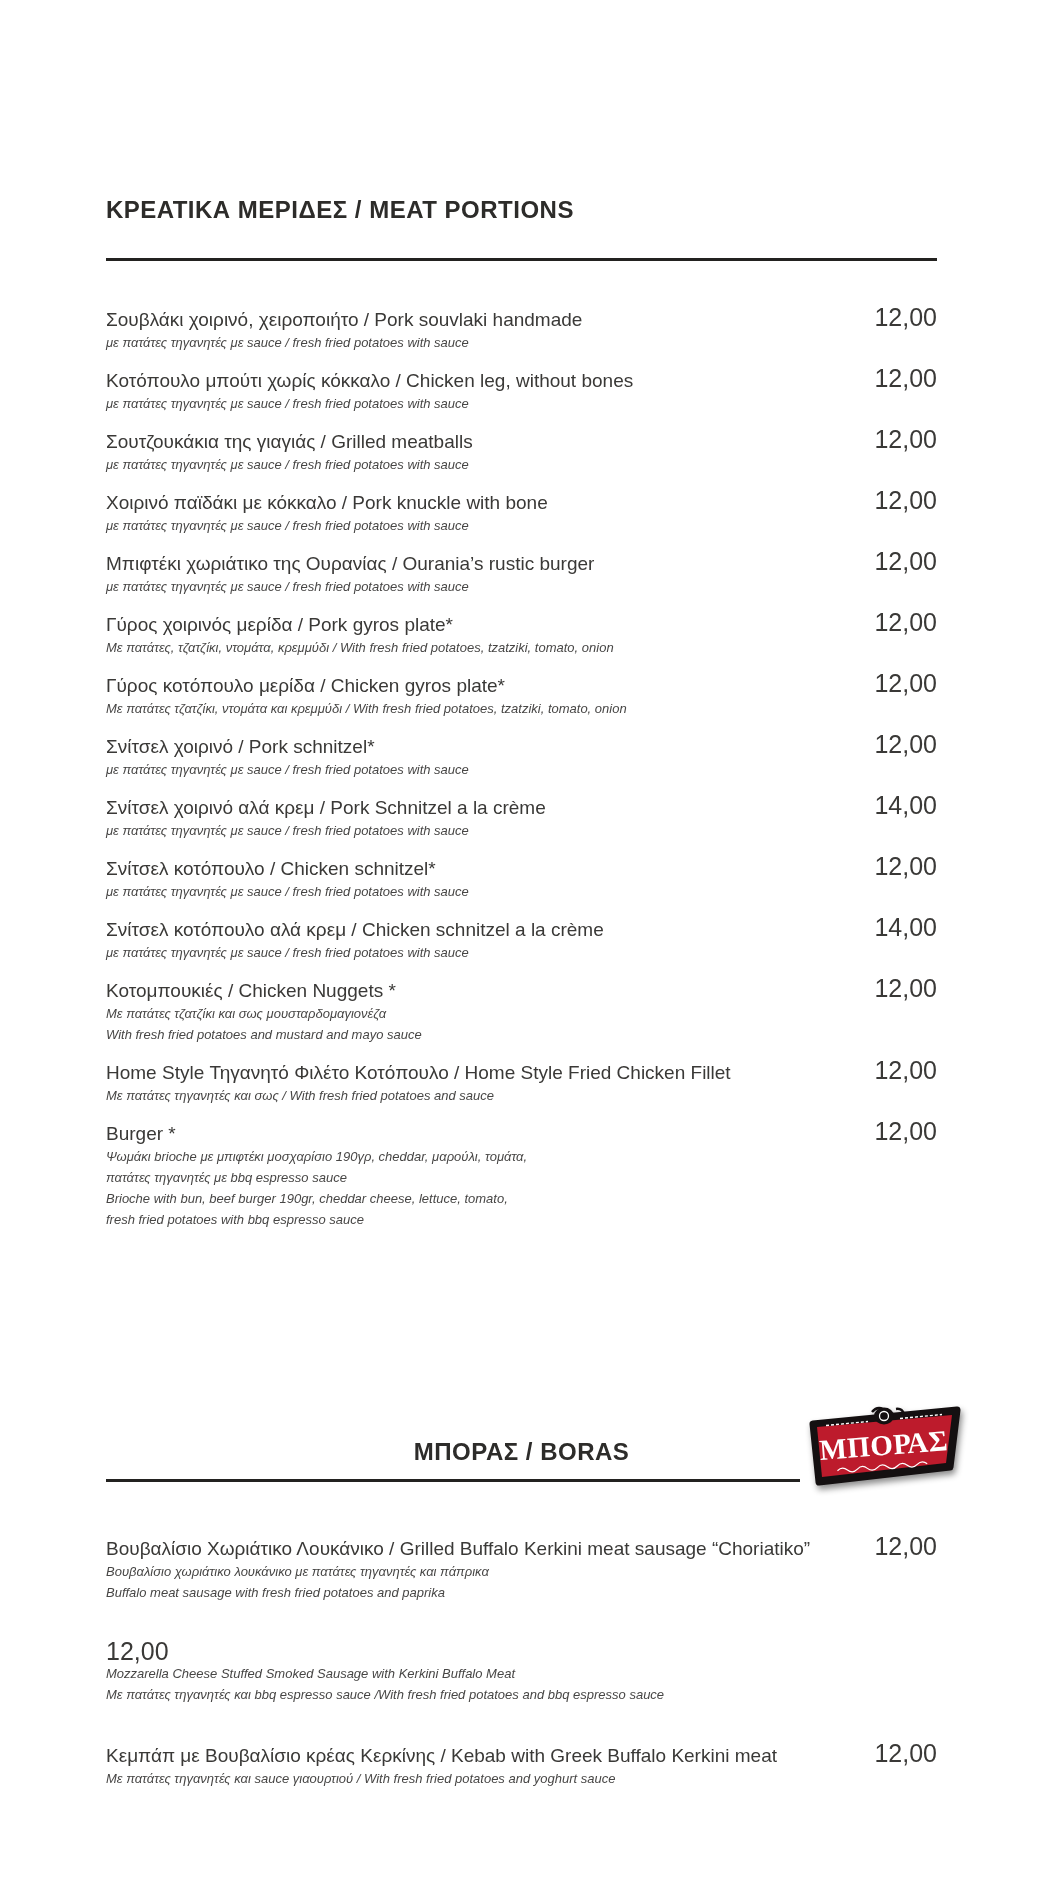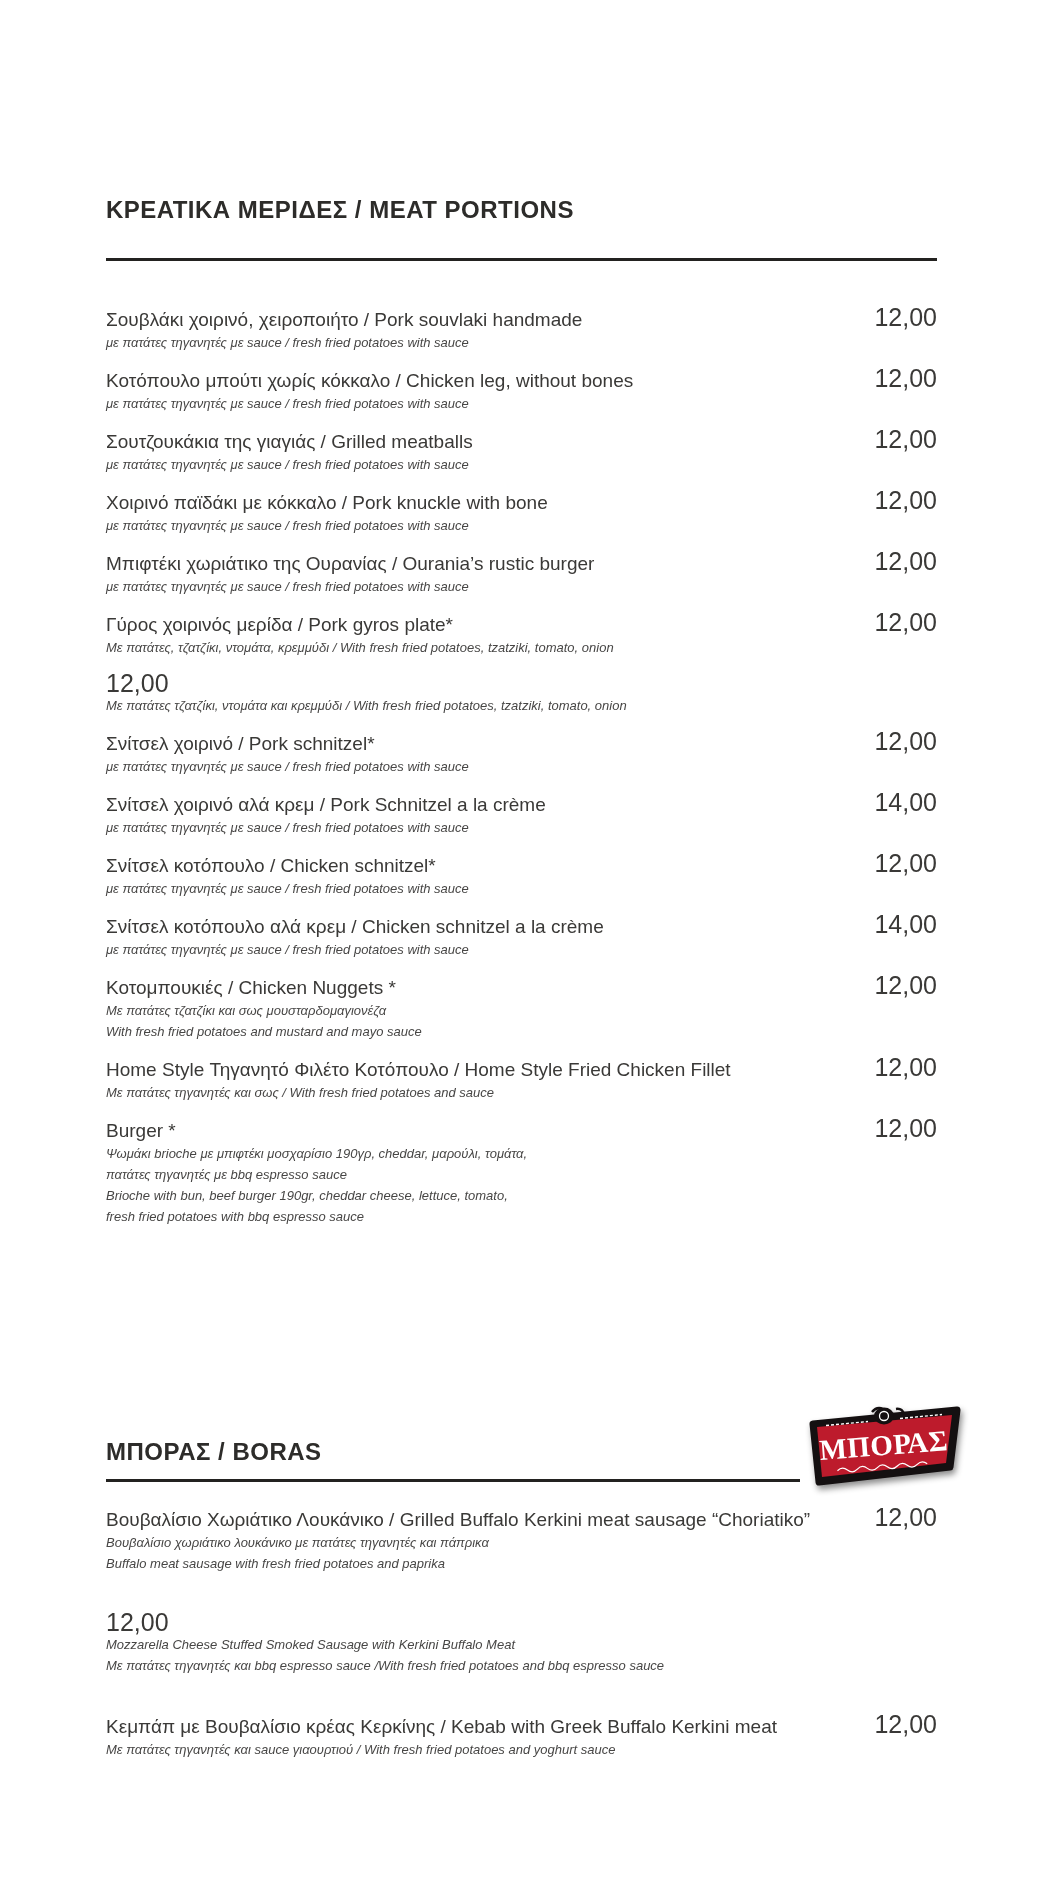--- a/index.html
+++ b/index.html
@@ -18,28 +18,28 @@
     margin:0;
     font-size:24px;
     font-weight:600;
     letter-spacing:.5px;
     color:#2d2c2a;
     line-height:28px;
   }
   .rule{height:3px;background:#232220;margin-top:34px;width:100%;}
   .section-boras .rule{margin-top:13px;width:694px;}
   .items{margin-top:44px;}
-  .section-boras .items{margin-top:23px;}
+  .section-boras .items{margin-top:52px;}
   .item{margin-bottom:13px;}
   .section-boras .item{margin-bottom:36px;}
   .item-head{display:flex;justify-content:space-between;align-items:baseline;gap:1px;}
   .item-name{font-size:19px;line-height:24px;color:#3a3937;}
   .item-price{font-size:25px;line-height:24px;color:#3a3937;white-space:nowrap;}
   .item-desc{font-size:13px;line-height:21px;font-style:italic;color:#474645;}
-  .boras-header{position:relative;}
+  .boras-header{position:relative;text-align:center;}
   .boras-logo{
     position:absolute;
     left:698px;top:-33px;
     width:160px;height:84px;
     filter:drop-shadow(2px 4px 3px rgba(0,0,0,.45));
   }
   .watermark{
     position:absolute;
     right:12px;top:1840px;
     font-family:"DejaVu Sans",sans-serif;
@@ -103,20 +103,21 @@
   <div class="item">
     <div class="item-head">
       <span class="item-name">Γύρος χοιρινός μερίδα / Pork gyros plate*</span>
       <span class="item-price">12,00</span>
     </div>
   <div class="item-desc">Με πατάτες, τζατζίκι, ντομάτα, κρεμμύδι / With fresh fried potatoes, tzatziki, tomato, onion</div>
         </div>
 
   <div class="item">
     <div class="item-head">
+      <span class="item-name">Γύρος κοτόπουλο μερίδα / Chicken gyros plate*</span>
       <span class="item-price">12,00</span>
     </div>
   <div class="item-desc">Με πατάτες τζατζίκι, ντομάτα και κρεμμύδι / With fresh fried potatoes, tzatziki, tomato, onion</div>
         </div>
 
   <div class="item">
     <div class="item-head">
       <span class="item-name">Σνίτσελ χοιρινό / Pork schnitzel*</span>
       <span class="item-price">12,00</span>
     </div>

